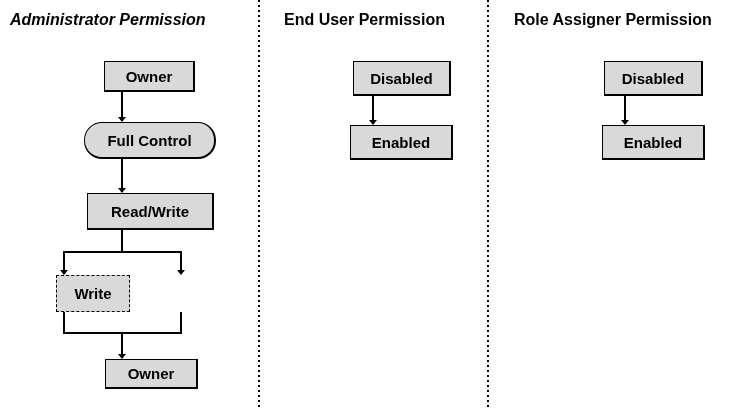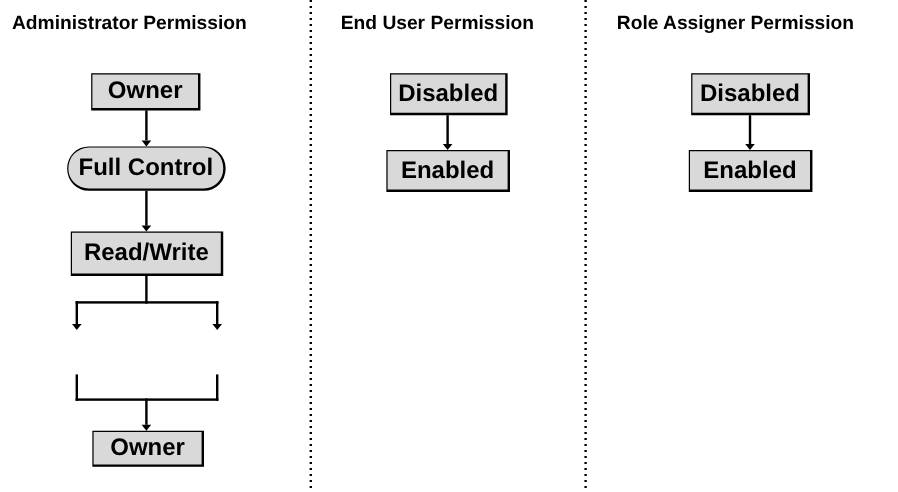--- a/index.html
+++ b/index.html
@@ -3,34 +3,34 @@
 <meta charset="utf-8">
 <style>
   html,body{margin:0;padding:0;background:#fff;}
   .canvas{
     position:relative;width:748px;height:410px;background:#fff;
     font-family:"Liberation Sans",sans-serif;overflow:hidden;
   }
   .col-title{
     position:absolute;font-weight:bold;font-size:16px;color:#000;white-space:nowrap;
   }
-  .t1{left:10px;top:11px;}
+  .t1{left:10px;top:11px;font-style:italic;}
   .t2{left:284px;top:11px;}
   .t3{left:514px;top:11px;}
   .sep{
     position:absolute;top:0;width:2px;height:410px;
     background:repeating-linear-gradient(to bottom,#000 0 2px,transparent 2px 5px);
   }
   .sep1{left:258px;}
   .sep2{left:487px;}
   .node{
     position:absolute;box-sizing:border-box;
     background:#d9d9d9;border:1px solid #000;border-bottom-width:2px;border-right-width:2px;
     display:flex;align-items:center;justify-content:center;
-    font-weight:bold;font-size:20px;color:#000;white-space:nowrap;
+    font-weight:bold;font-size:15px;color:#000;white-space:nowrap;margin-left:28px;
   }
   .node.dashed{border:1px dashed #000;}
   .n-owner{left:76px;top:61px;width:91px;height:31px;}
   .n-full{left:56px;top:122px;width:132px;height:37px;border-radius:18px;}
   .n-rw{left:59px;top:193px;width:127px;height:37px;text-align:center;}
   .n-write{left:28px;top:275px;width:74px;height:37px;}
   .n-read{left:143px;top:275px;width:74px;height:37px;}
   .n-none{left:77px;top:359px;width:93px;height:30px;}
   .n-eud{left:325px;top:61px;width:98px;height:35px;}
   .n-eue{left:322px;top:125px;width:103px;height:35px;}
@@ -52,20 +52,21 @@
   <div class="col-title t1">Administrator Permission</div>
   <div class="col-title t2">End User Permission</div>
   <div class="col-title t3">Role Assigner Permission</div>
 
   <div class="sep sep1"></div>
   <div class="sep sep2"></div>
 
   <div class="node n-owner">Owner</div>
   <div class="node n-full">Full Control</div>
   <div class="node n-rw">Read/Write</div>
+  <div class="node dashed n-write">Write</div>
   <div class="node n-none">Owner</div>
 
   <div class="vline" style="left:121px;top:92px;height:25px;"></div>
   <div class="ah" style="left:118px;top:117px;"></div>
 
   <div class="vline" style="left:121px;top:159px;height:29px;"></div>
   <div class="ah" style="left:118px;top:188px;"></div>
 
   <div class="vline" style="left:121px;top:230px;height:23px;"></div>
   <div class="hline" style="left:63px;top:251px;width:119px;"></div>

